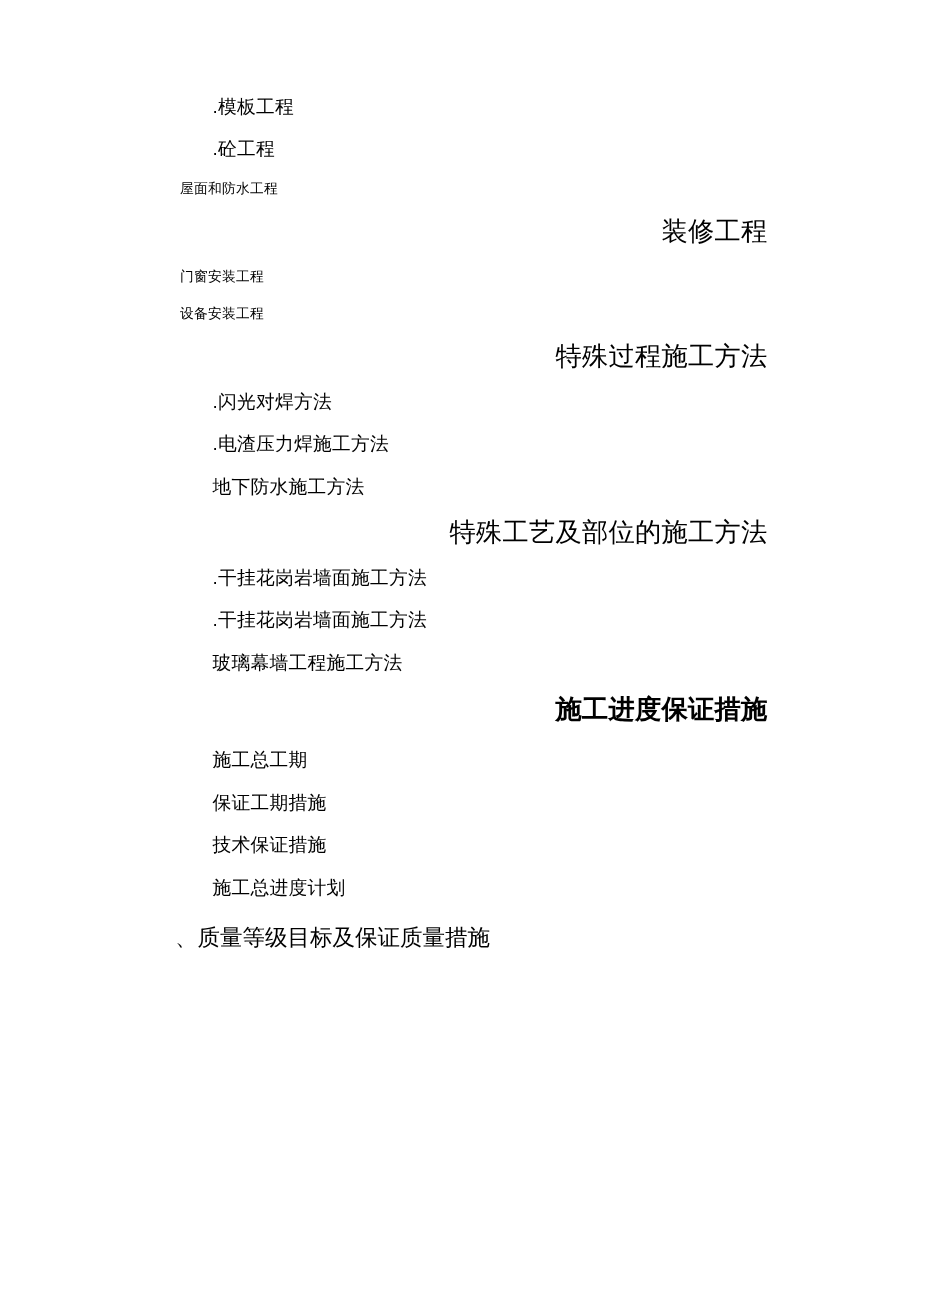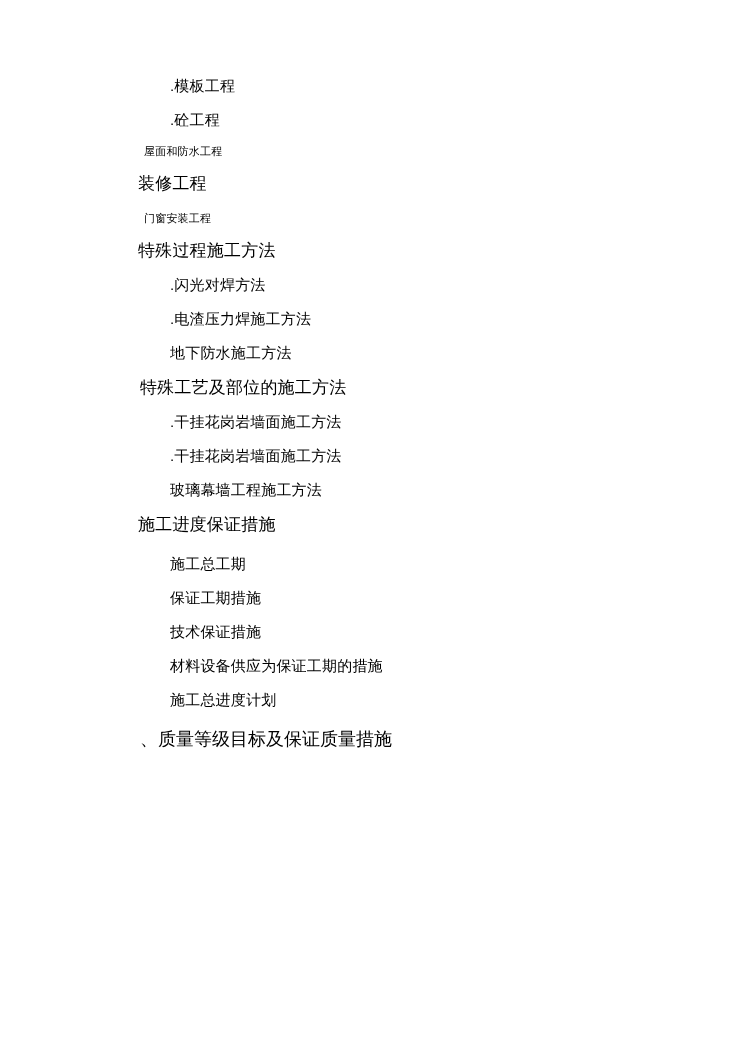--- a/index.html
+++ b/index.html
@@ -29,24 +29,25 @@
     white-space: nowrap;
     line-height: 1.0;
   }
   .lvl-1b {
     font-size: 11px;
     margin-left: 84px;
     margin-bottom: 18px;
     letter-spacing: 0.2px;
   }
   .lvl-1c {
-    font-size: 17px;
+    font-size: 21px;
     margin-left: 90px;
     margin-bottom: 18px;
     letter-spacing: 0.2px;
+    text-align: right;
   }
   .lvl-2 {
     font-size: 15px;
     margin-left: 110px;
     margin-bottom: 19px;
     letter-spacing: 0.2px;
   }
   .gap-lg {
     margin-bottom: 21px;
   }
@@ -63,30 +64,30 @@
 <body>
 
 <div class="page">
   <div class="doc-outline">
 
     <div class="entry lvl-2">.模板工程</div>
     <div class="entry lvl-2">.砼工程</div>
     <div class="entry lvl-1b">屋面和防水工程</div>
     <div class="entry lvl-1c gap-lg" style="margin-left:78px;">装修工程</div>
     <div class="entry lvl-1b">门窗安装工程</div>
+    <div class="entry lvl-1b">设备安装工程</div>
     <div class="entry lvl-1c" style="margin-left:78px;">特殊过程施工方法</div>
     <div class="entry lvl-2">.闪光对焊方法</div>
     <div class="entry lvl-2">.电渣压力焊施工方法</div>
     <div class="entry lvl-2">地下防水施工方法</div>
     <div class="entry lvl-1c" style="margin-left:80px;">特殊工艺及部位的施工方法</div>
     <div class="entry lvl-2">.干挂花岗岩墙面施工方法</div>
     <div class="entry lvl-2">.干挂花岗岩墙面施工方法</div>
     <div class="entry lvl-2">玻璃幕墙工程施工方法</div>
-    <div class="entry lvl-1c gap-xl" style="margin-left:78px;">施工进度保证措施</div>
+    <div class="entry lvl-1c gap-xl" style="margin-left:78px;font-weight:bold;">施工进度保证措施</div>
     <div class="entry lvl-2">施工总工期</div>
     <div class="entry lvl-2">保证工期措施</div>
     <div class="entry lvl-2">技术保证措施</div>
-    <div class="entry lvl-2">材料设备供应为保证工期的措施</div>
     <div class="entry lvl-2 gap-xl">施工总进度计划</div>
     <div class="entry last-line">、质量等级目标及保证质量措施</div>
 
   </div>
 </div>
 
 </body></html>

